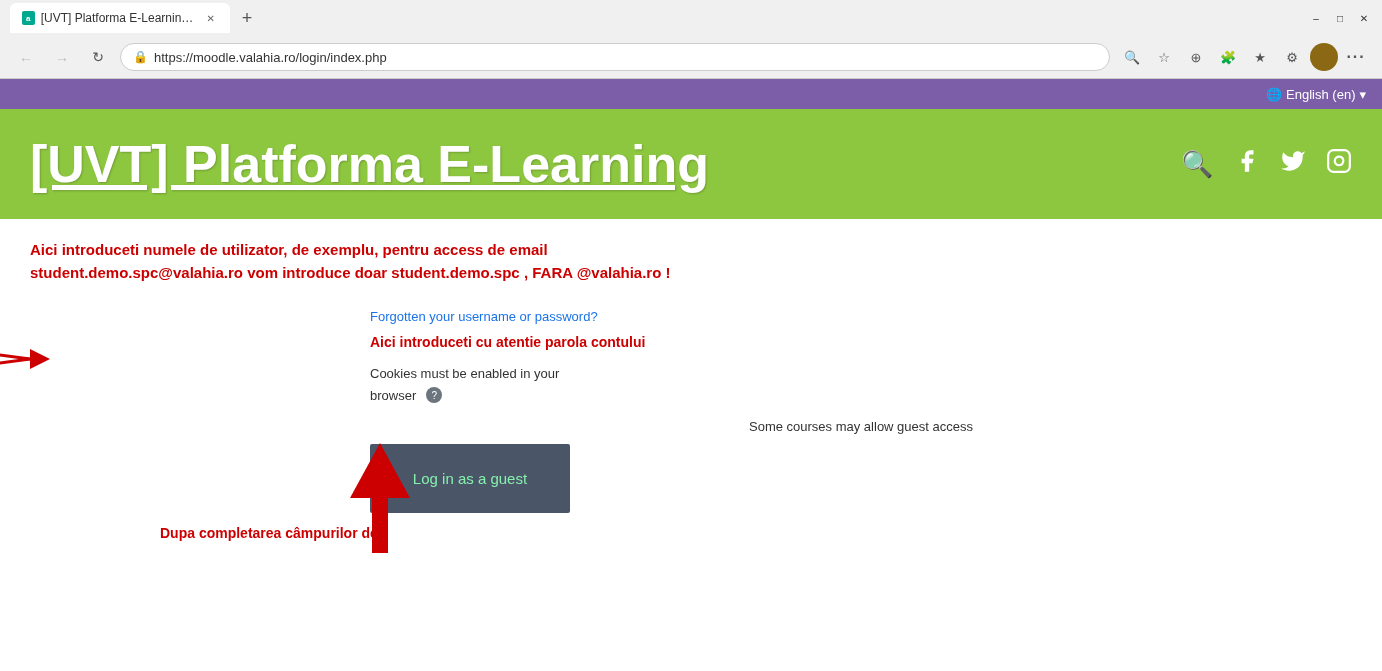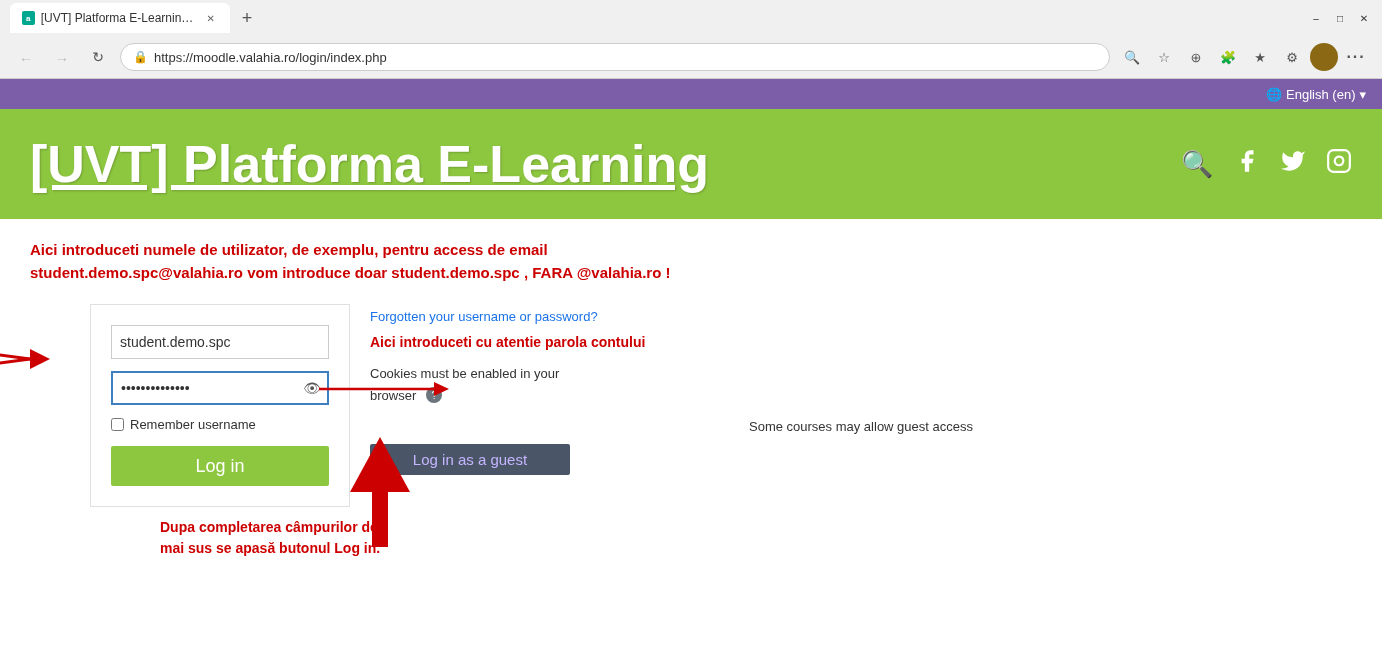--- a/index.html
+++ b/index.html
@@ -310,23 +310,23 @@
 
     .guest-text {
       font-size: 13px;
       color: #333;
       margin-bottom: 10px;
       text-align: center;
     }
 
     .guest-btn {
       background: #4a5568;
-      color: #c4b5fd;
+      color: #86efac;
       border: none;
-      padding: 7px 30px;
+      padding: 26px 30px;
       font-size: 15px;
       cursor: pointer;
       border-radius: 2px;
       width: 200px;
     }
   </style>
 </head>
 <body>
 
 <div class="browser-chrome">
@@ -417,39 +417,20 @@
 
         <line x1="0" y1="20" x2="260" y2="55" stroke="#cc0000" stroke-width="3"></line>
         <line x1="0" y1="90" x2="260" y2="55" stroke="#cc0000" stroke-width="3"></line>
 
         <polygon points="260,45 280,55 260,65" fill="#cc0000"></polygon>
 
         <rect x="0" y="14" width="90" height="14" fill="#cc0000" rx="2"></rect>
         <rect x="0" y="84" width="90" height="14" fill="#cc0000" rx="2"></rect>
       </svg>
 
-      <div class="login-form-container" style="margin-left:60px;">
-        <div class="form-group">
-          <input type="text" class="form-input" value="student.demo.spc" style="">
-        </div>
-        <div class="form-group password-wrapper">
-          <input type="password" class="form-input password-field" value="password123456" style="">
-          <span class="toggle-password">👁</span>
-          
-          <svg style="position:absolute; right:-120px; top:4px; width:130px; height:28px; z-index:10;" viewBox="0 0 130 28">
-            <line x1="0" y1="14" x2="115" y2="14" stroke="#cc0000" stroke-width="2.5"></line>
-            <polygon points="115,7 130,14 115,21" fill="#cc0000"></polygon>
-          </svg>
-        </div>
-        <div class="remember-row">
-          <input type="checkbox" style="">
-          <label>Remember username</label>
-        </div>
-        <button class="login-btn">Log in</button>
-      </div>
     </div>
 
     <div class="right-panel" style="margin-left:20px; padding-top:4px;">
       <a class="forgot-link">Forgotten your username or password?</a>
       
       
       <div style="color:#cc0000; font-size:14px; font-weight:bold; margin-bottom:16px; margin-top:-8px;">Aici introduceti cu atentie parola contului</div>
 
       <div class="cookies-text">
         <span>Cookies must be enabled in your</span>
@@ -460,21 +441,20 @@
       </div>
 
       <div class="guest-text">Some courses may allow guest access</div>
       <button class="guest-btn">Log in as a guest</button>
     </div>
   </div>
 
   <div style="position:relative; margin-top:10px; padding-left:130px;">
     <div style="color:#cc0000; font-size:14px; font-weight:bold; line-height:1.5;">
       <div>Dupa completarea câmpurilor de</div>
-      <div>mai sus se apasă butonul Log in.</div>
     </div>
 
     <svg style="position:absolute; left:320px; top:-80px; z-index:10;" width="60" height="120" viewBox="0 0 60 120">
 
       <rect x="22" y="50" width="16" height="60" fill="#cc0000"></rect>
 
       <polygon points="0,55 30,0 60,55" fill="#cc0000"></polygon>
     </svg>
   </div>
 

